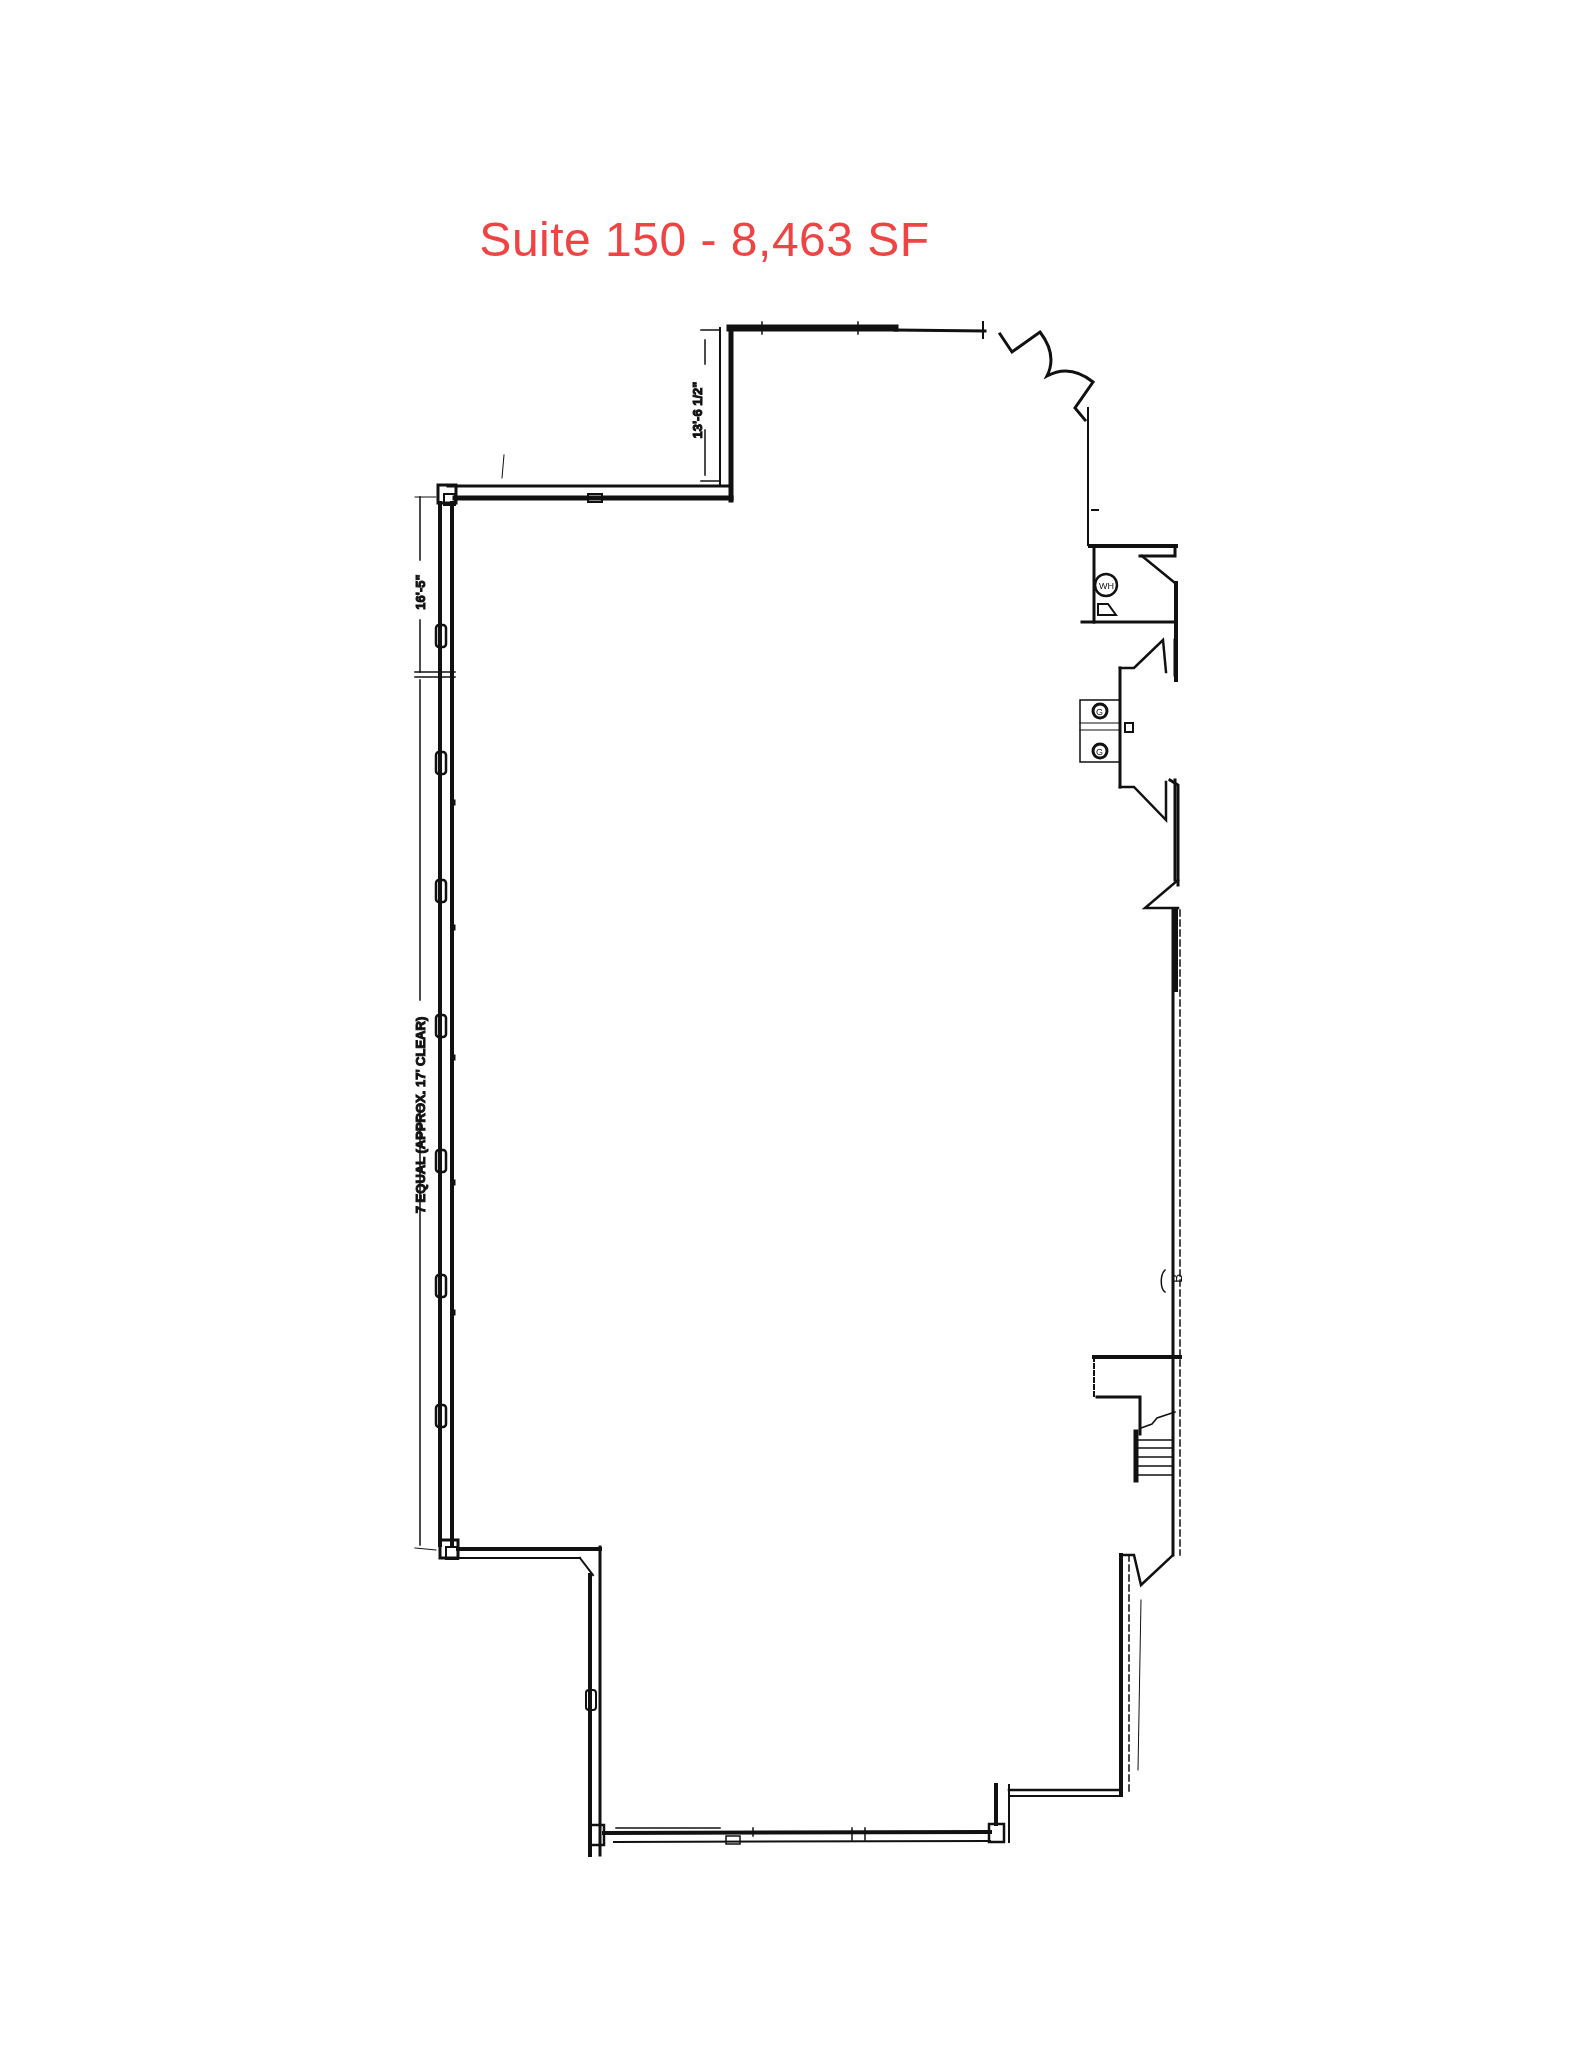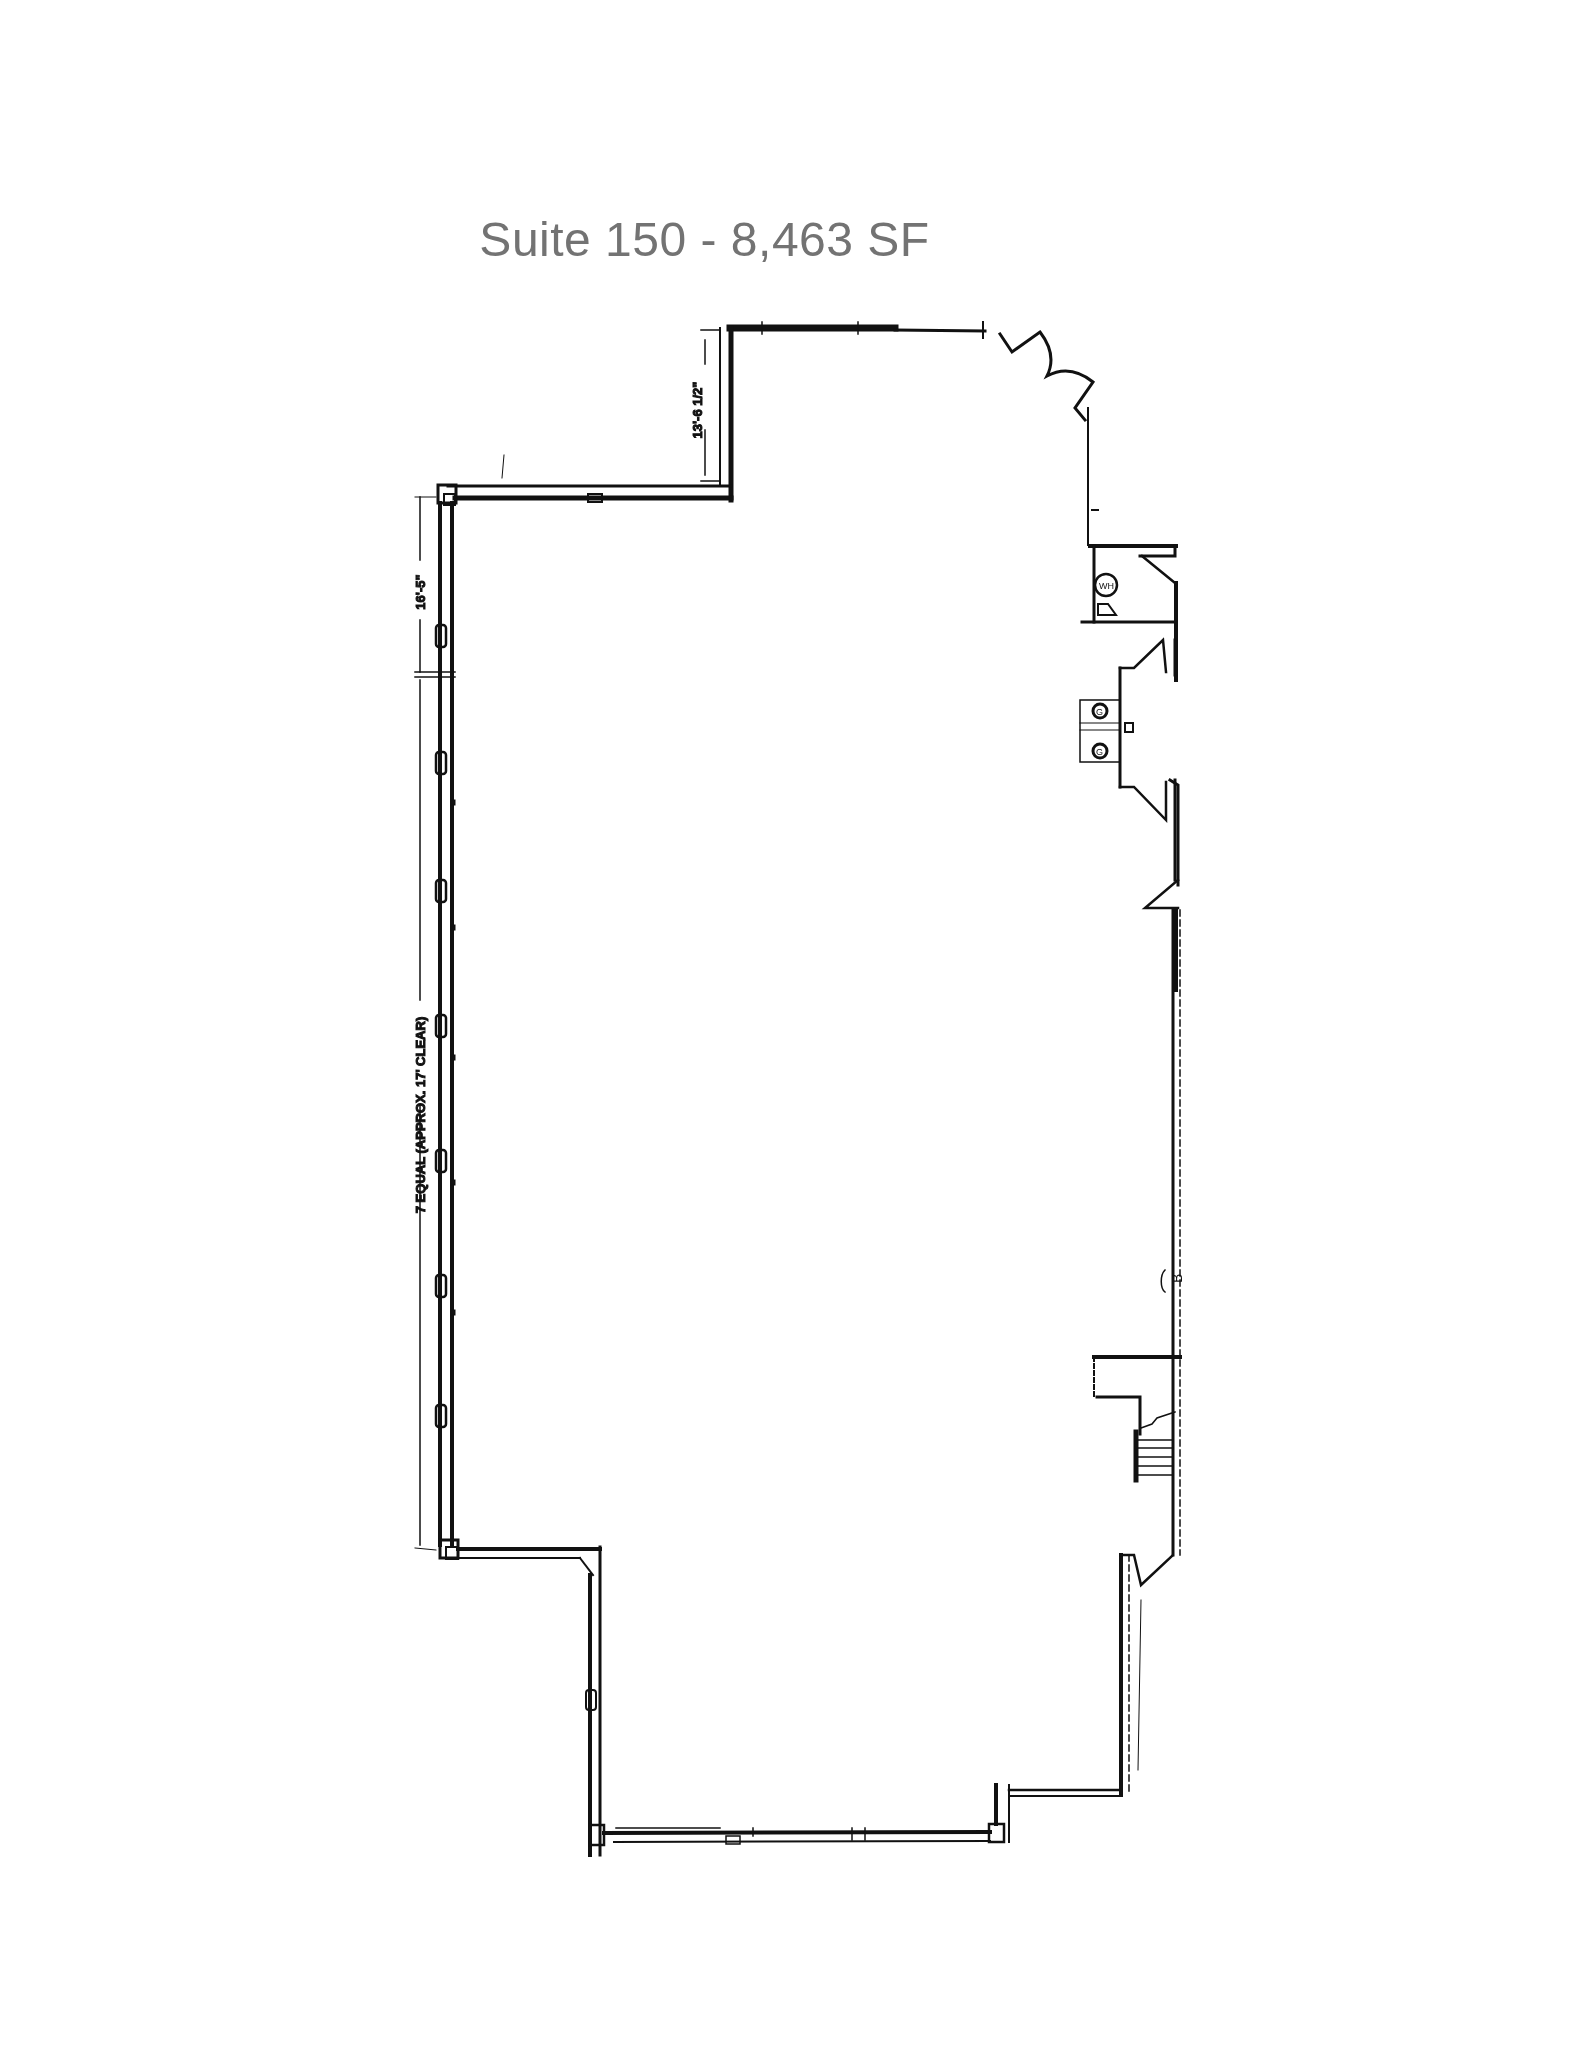--- a/index.html
+++ b/index.html
@@ -1,19 +1,19 @@
 <!DOCTYPE html>
 <html><head>
   <meta charset="utf-8">
   <style>
     html, body { margin: 0; padding: 0; background: #ffffff; }
     body { width: 1583px; height: 2048px; position: relative; overflow: hidden; }
     .title {
       position: absolute; left: 0; top: 212px; width: 1409px; text-align: center;
-      font-family: "Liberation Sans", sans-serif; font-size: 48px; color: #737373;
+      font-family: "Liberation Sans", sans-serif; font-size: 48px; color: #ef4444;
       letter-spacing: 0.5px;
     }
     svg.plan { position: absolute; left: 0; top: 0; }
     .dimtext { font-family: "Liberation Sans", sans-serif; font-size: 13px; font-weight: bold; fill: #111; }
   </style>
 </head>
 <body>
 
 <div class="title">Suite 150 - 8,463 SF</div>
 

